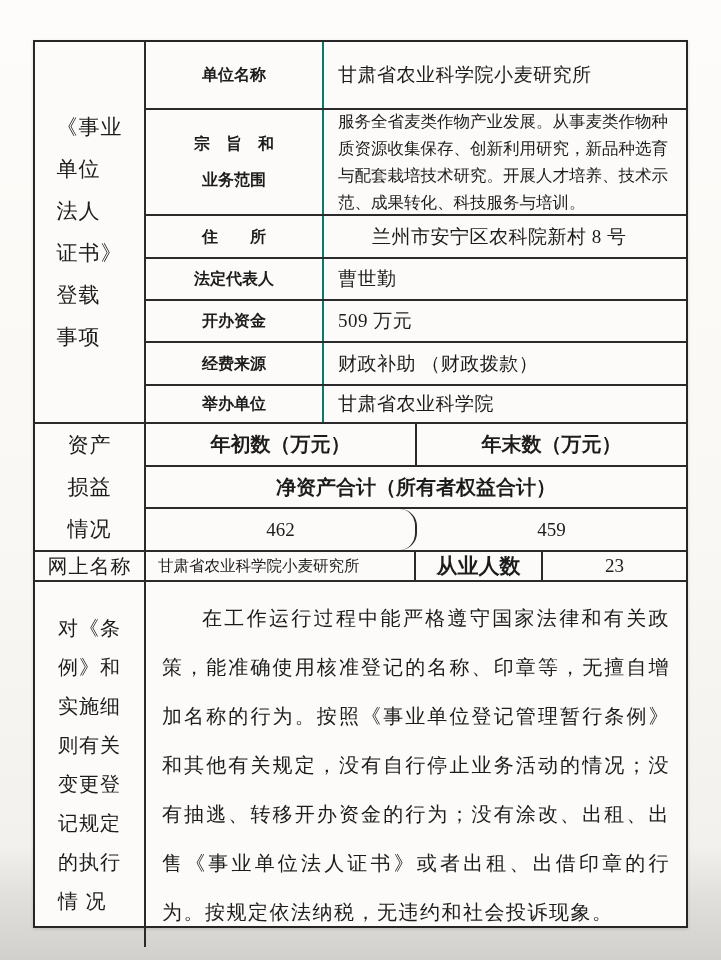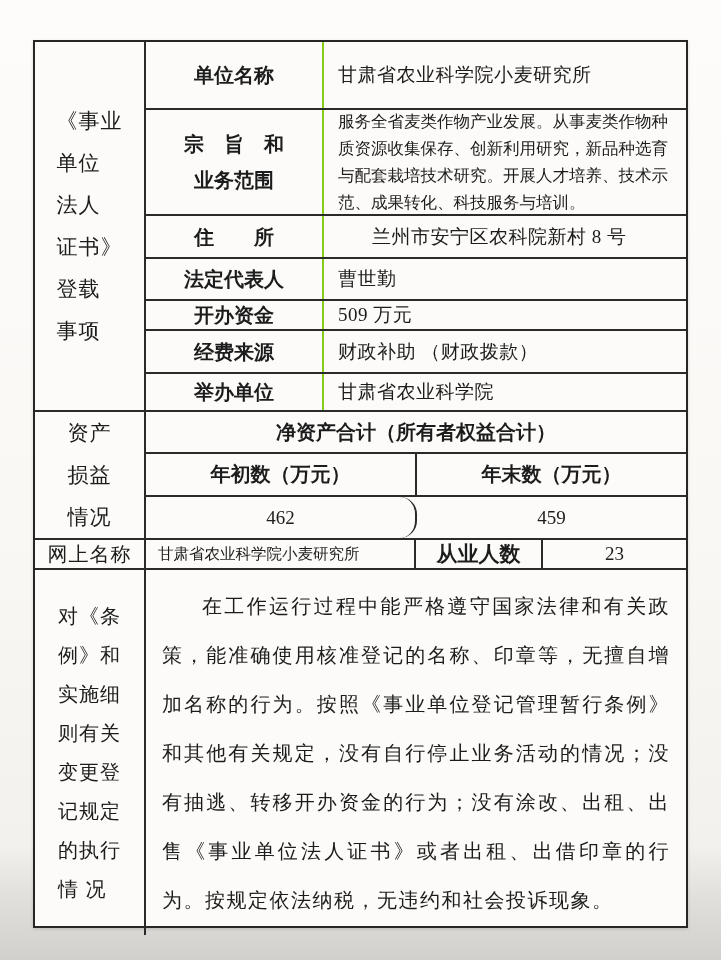--- a/index.html
+++ b/index.html
@@ -42,41 +42,41 @@
     text-align: left;
     letter-spacing: 1px;
   }
   .band-body { flex: 1; display: flex; flex-direction: column; min-width: 0; }
 
   
   .frow { display: flex; border-bottom: 2px solid #2a2a2a; }
   .frow:last-child { border-bottom: none; flex: 1; }
   .flabel {
     width: 178px; flex-shrink: 0;
-    border-right: 2px solid #84cc16;
+    border-right: 2px solid #0f766e;
     display: flex; align-items: center; justify-content: center;
     font-family: Liberation Serif, serif;
     font-weight: bold;
-    font-size: 20px;
+    font-size: 16px;
     line-height: 36px;
     white-space: pre-line;
     text-align: center;
   }
   .fvalue {
     flex: 1; display: flex; align-items: center;
     padding: 2px 8px 2px 14px;
     font-size: 19px;
     letter-spacing: 0.5px;
   }
   .fvalue.small { font-size: 16.5px; line-height: 27px; letter-spacing: 0; padding-top: 5px; padding-bottom: 5px; }
   .h-name    { height: 68px; }
   .h-purpose { height: 106px; }
   .h-addr    { height: 43px; gap: 34px; }
   .h-rep     { height: 42px; }
-  .h-fund    { height: 30px; }
+  .h-fund    { height: 42px; }
   .h-source  { height: 43px; }
 
   
   .assets-band { height: 130px; }
   .arow { display: flex; border-bottom: 2px solid #2a2a2a; }
   .arow:last-child { border-bottom: none; flex: 1; }
   .arow.header { height: 42px; align-items: center; justify-content: center; }
   .arow.subhead { height: 43px; }
   .acell {
     flex: 1; display: flex; align-items: center; justify-content: center;
@@ -154,25 +154,25 @@
       </div>
     </div>
 
     <div class="band assets-band">
       <div class="side-cell">
         <div class="side-label">资产
 损益
 情况</div>
       </div>
       <div class="band-body">
-        <div class="arow header bold-sans">净资产合计（所有者权益合计）</div>
         <div class="arow subhead">
           <div class="acell first bold-sans">年初数（万元）</div>
           <div class="acell bold-sans">年末数（万元）</div>
         </div>
+        <div class="arow header bold-sans">净资产合计（所有者权益合计）</div>
         <div class="arow">
           <div class="acell first num">462</div>
           <div class="acell num">459</div>
         </div>
       </div>
     </div>
 
     <div class="band online-band">
       <div class="side-cell">
         <div class="side-label" style="line-height:1.2; font-size:20px;">网上名称</div>

